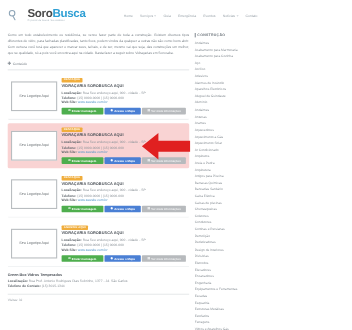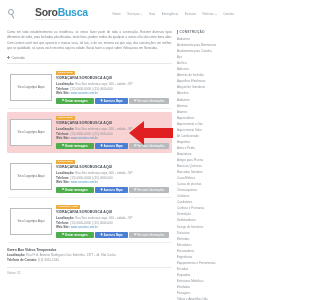--- a/index.html
+++ b/index.html
@@ -12,21 +12,21 @@
     -webkit-font-smoothing:antialiased;
   }
   .page { width:243px; height:300px; position:relative; background:#fff; }
 
   
   .header {
     height:28px; background:#fff;
     display:flex; align-items:center;
     padding:0 7px; position:relative;
   }
-  .logo-wrap { display:flex; align-items:center; gap:19px; }
+  .logo-wrap { display:flex; align-items:center; gap:9px; }
   .logo-icon { width:9px; height:11px; position:relative; flex:none; }
   .logo-icon .ring {
     position:absolute; left:0.5px; top:0.5px;
     width:6px; height:6px; border:1.1px solid #8fa6b8;
     border-radius:50%;
   }
   .logo-icon .handle {
     position:absolute; left:4.3px; top:5.6px;
     width:1.1px; height:4.6px; background:#8fa6b8;
     transform:rotate(-28deg); transform-origin:top center;

